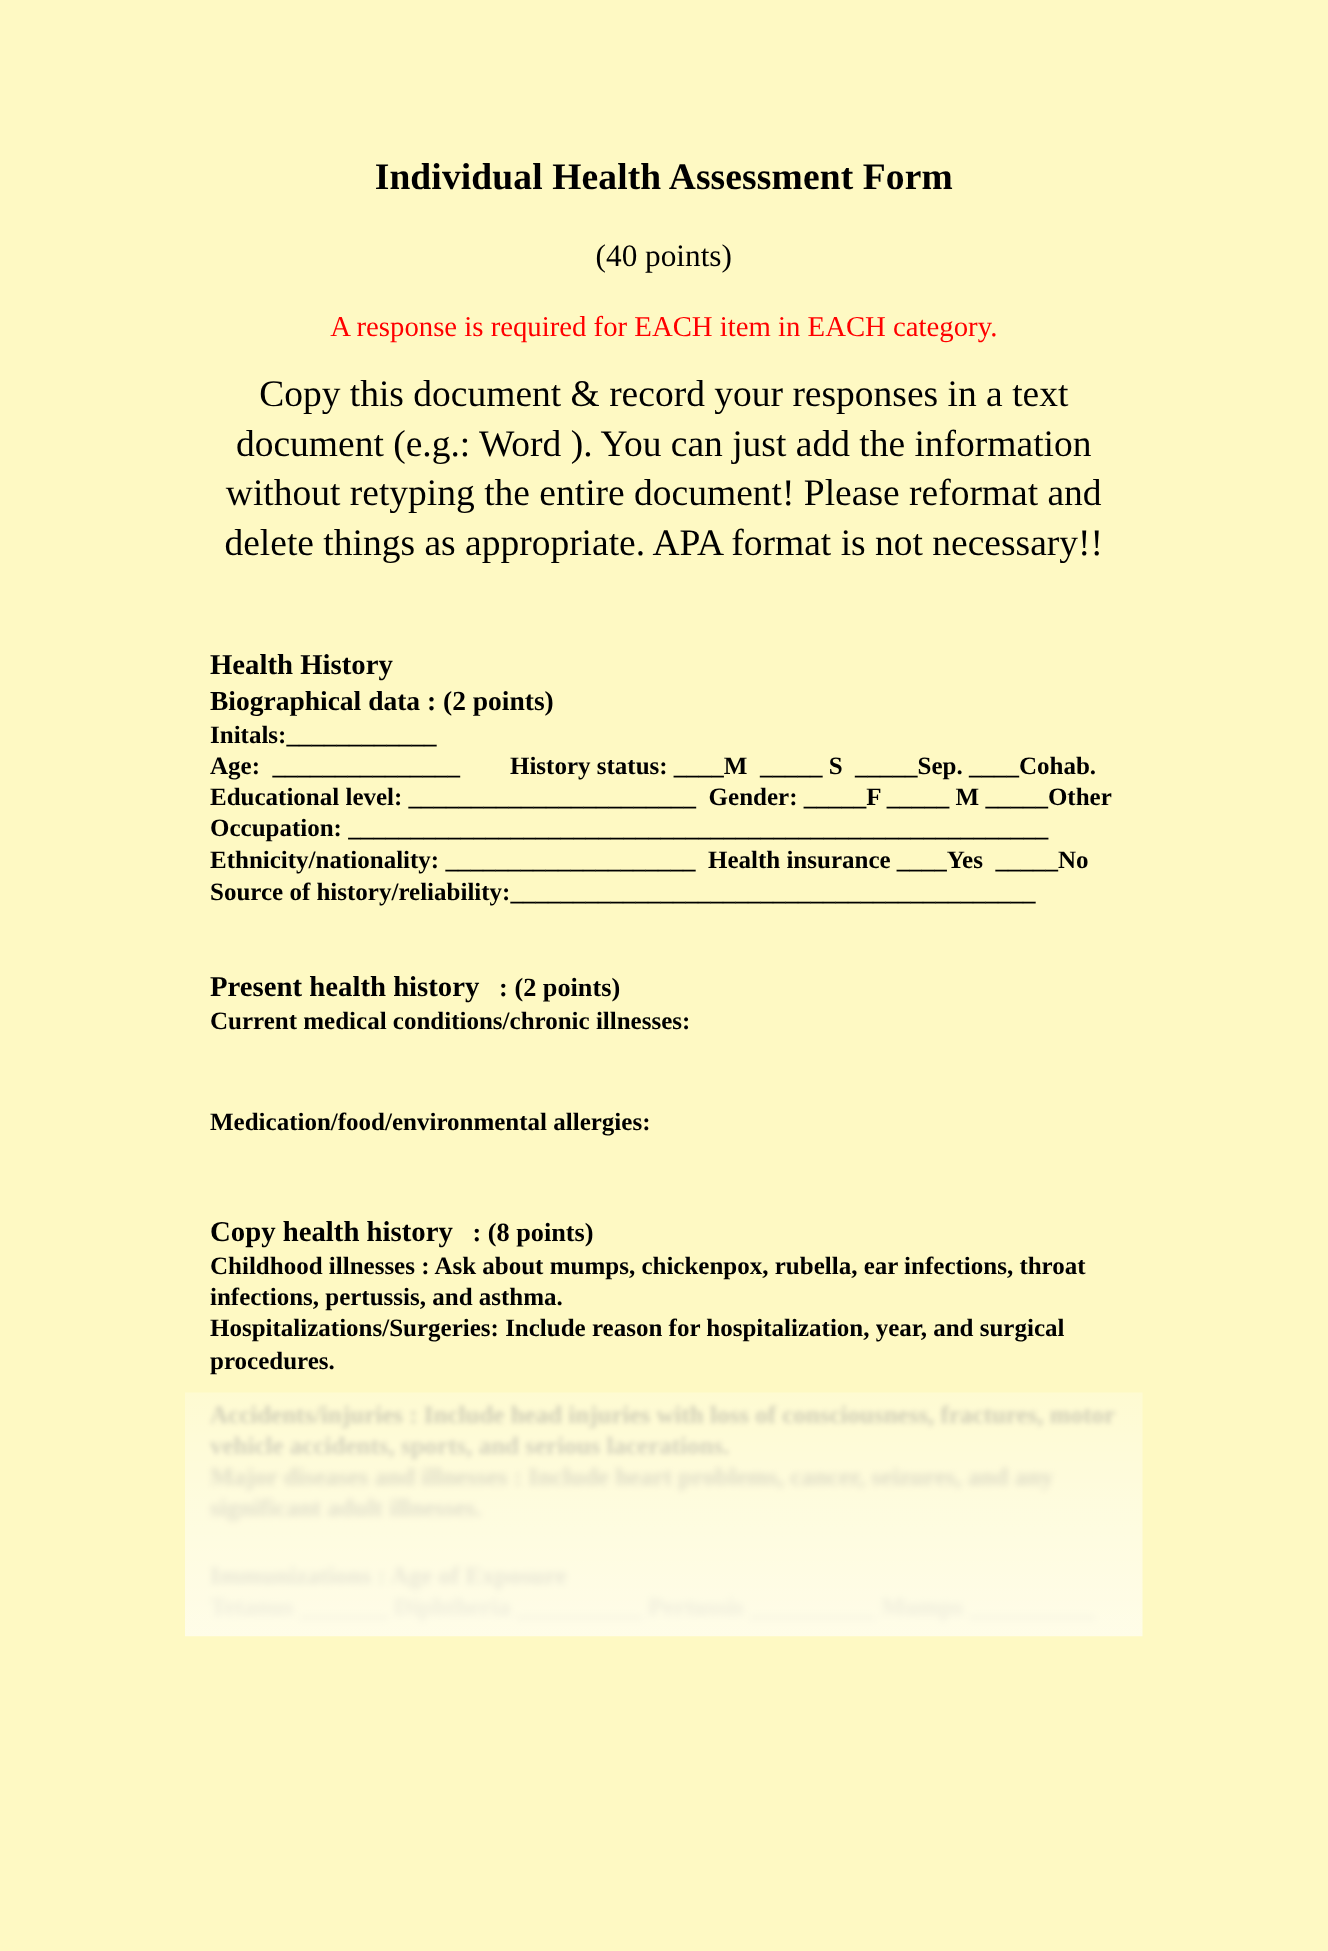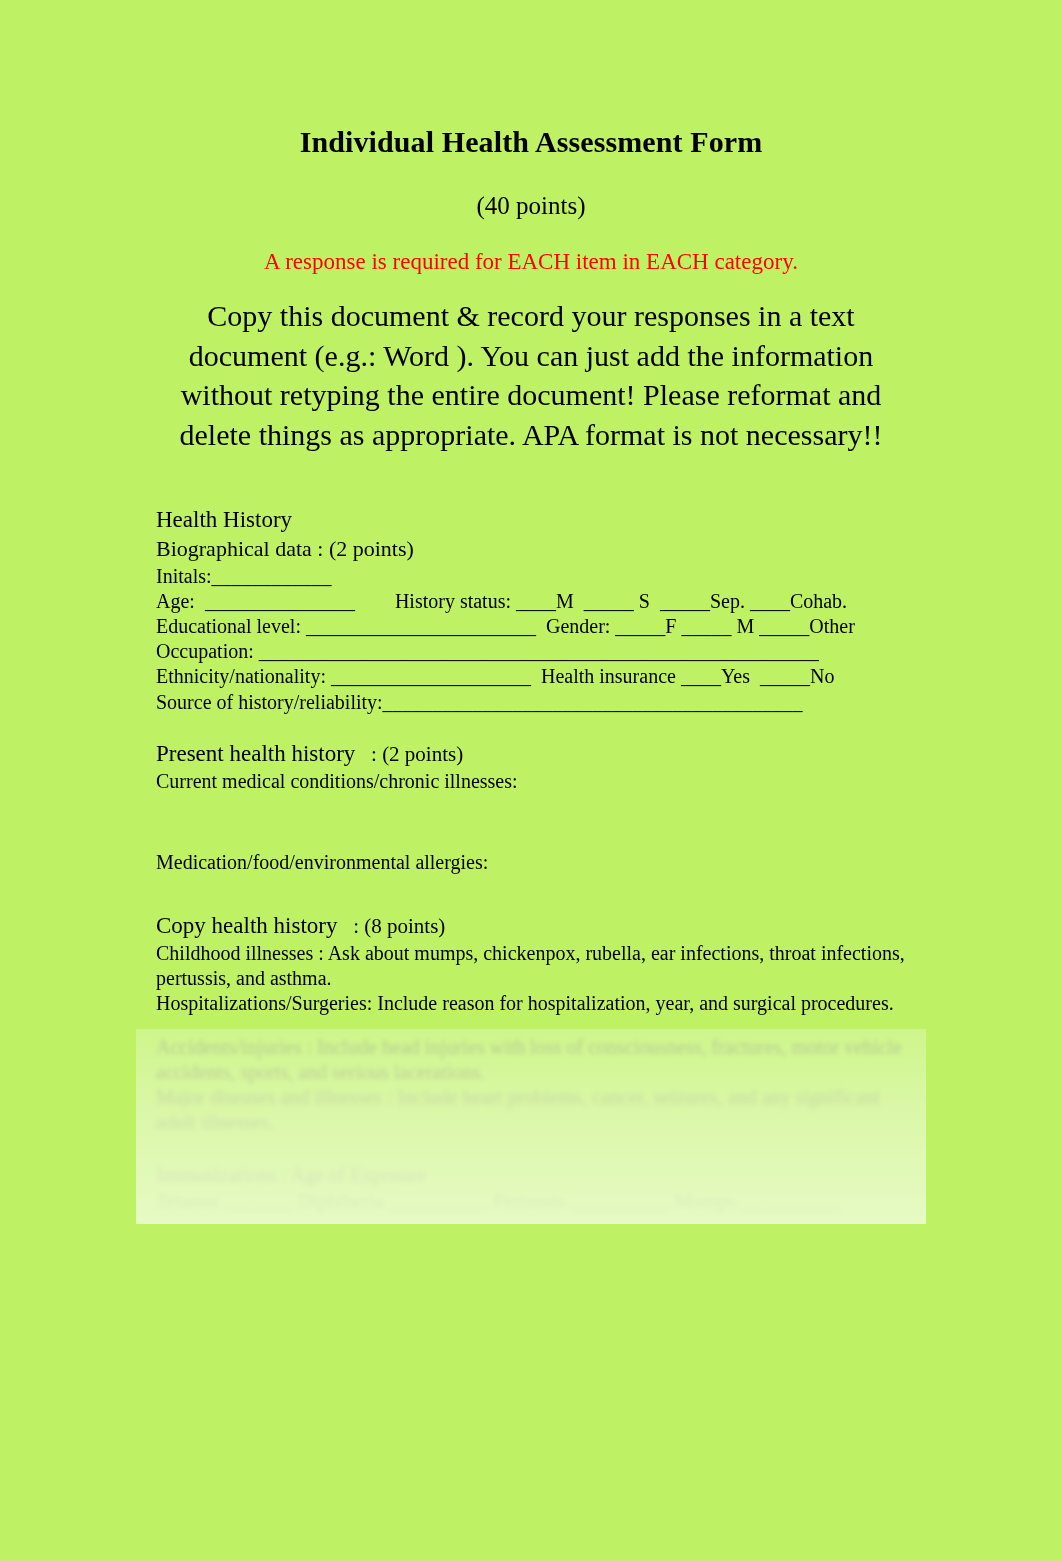--- a/index.html
+++ b/index.html
@@ -10,21 +10,21 @@
   }
   body {
     font-family: "Liberation Serif", "DejaVu Serif", serif;
     color: #000000;
   }
   #page {
     position: relative;
     width: 1062px;
     height: 1561px;
     margin: 0 auto;
-    background: #bef264;
+    background: #fef9c3;
     overflow: hidden;
   }
   .content {
     position: absolute;
     left: 156px;
     top: 0;
     width: 750px;
   }
 
   
@@ -54,21 +54,22 @@
   .instruction-block {
     text-align: center;
     font-size: 30px;
     line-height: 1.33;
     margin: 14px;
     padding-top: 6px;
   }
 
   
   .section {
-    margin: 0;
+    margin: 12px;
+    font-weight: bold;
   }
   .section-gap-lg { height: 36px; }
   .section-gap-md { height: 24px; }
 
   .h-lead {
     font-size: 23px;
     line-height: 1.30;
     margin: 0;
   }
   .h-sub {

